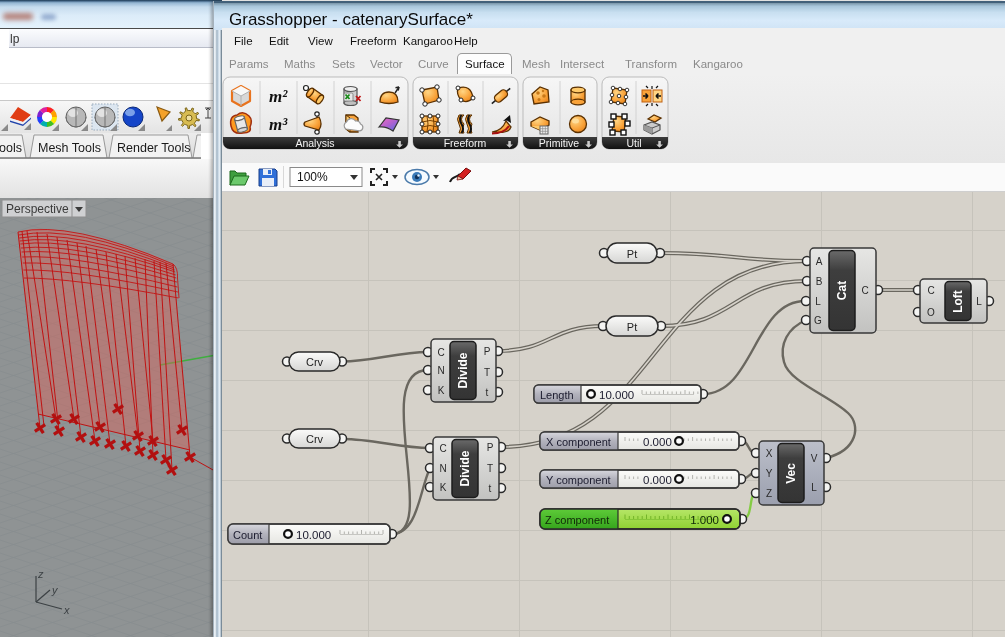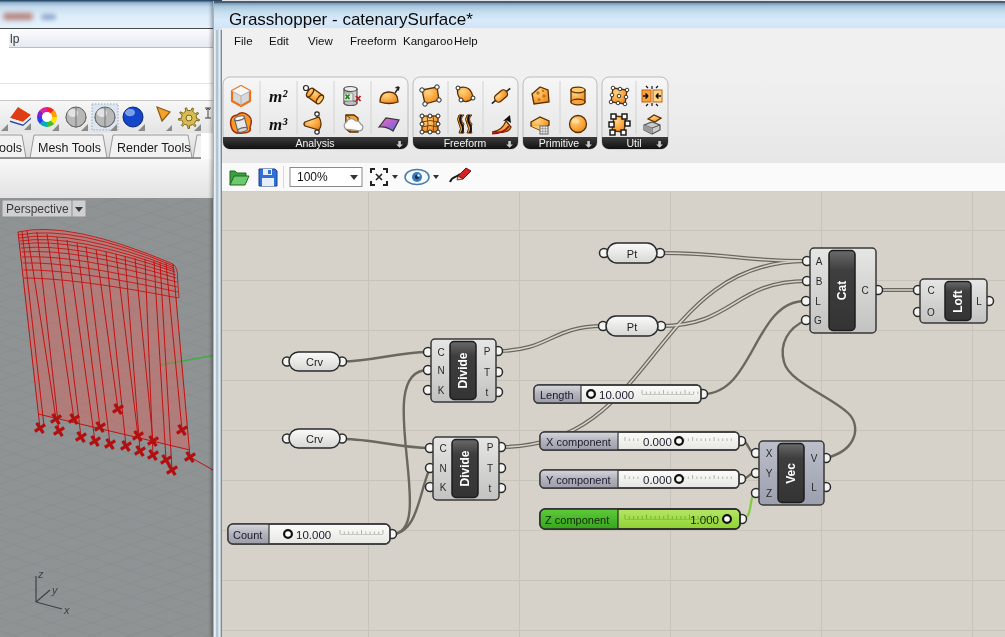--- a/index.html
+++ b/index.html
@@ -219,20 +219,35 @@
 
     <div class="abs" style="left:0;top:0;width:783px;height:25px;font-size:11.5px;color:#111;">
       <span class="abs" style="left:12px;top:7px;">File</span>
       <span class="abs" style="left:47px;top:7px;">Edit</span>
       <span class="abs" style="left:86px;top:7px;">View</span>
       <span class="abs" style="left:128px;top:7px;">Freeform</span>
       <span class="abs" style="left:181px;top:7px;">Kangaroo</span>
       <span class="abs" style="left:232px;top:7px;">Help</span>
     </div>
 
+    <div class="abs" style="left:0;top:25px;width:783px;height:21px;font-size:11.5px;color:#8a8a8a;">
+      <span class="abs" style="left:7px;top:5px;">Params</span>
+      <span class="abs" style="left:62px;top:5px;">Maths</span>
+      <span class="abs" style="left:110px;top:5px;">Sets</span>
+      <span class="abs" style="left:148px;top:5px;">Vector</span>
+      <span class="abs" style="left:196px;top:5px;">Curve</span>
+      <span class="abs" style="left:300px;top:5px;">Mesh</span>
+      <span class="abs" style="left:338px;top:5px;">Intersect</span>
+      <span class="abs" style="left:403px;top:5px;">Transform</span>
+      <span class="abs" style="left:471px;top:5px;">Kangaroo</span>
+
+      <div class="abs" style="left:235px;top:0px;width:53px;height:21px;background:#fdfdfd;border:1px solid #9a9a9a;border-bottom:none;border-radius:5px 5px 0 0;color:#111;">
+        <span class="abs" style="left:7px;top:4px;">Surface</span>
+      </div>
+    </div>
 
     <div class="abs" style="left:0;top:46px;width:783px;height:89px;background:linear-gradient(#f0f0f0,#e7e7e7);">
       <svg width="460" height="89" viewBox="0 0 460 89">
         <defs>
           <linearGradient id="boxg" x1="0" y1="0" x2="0" y2="1">
             <stop offset="0" stop-color="#f6f6f6"></stop>
               <stop offset="1" stop-color="#e4e4e4"></stop>
           </linearGradient>
           <linearGradient id="barg" x1="0" y1="0" x2="0" y2="1">
             <stop offset="0" stop-color="#3c3c3c"></stop>

